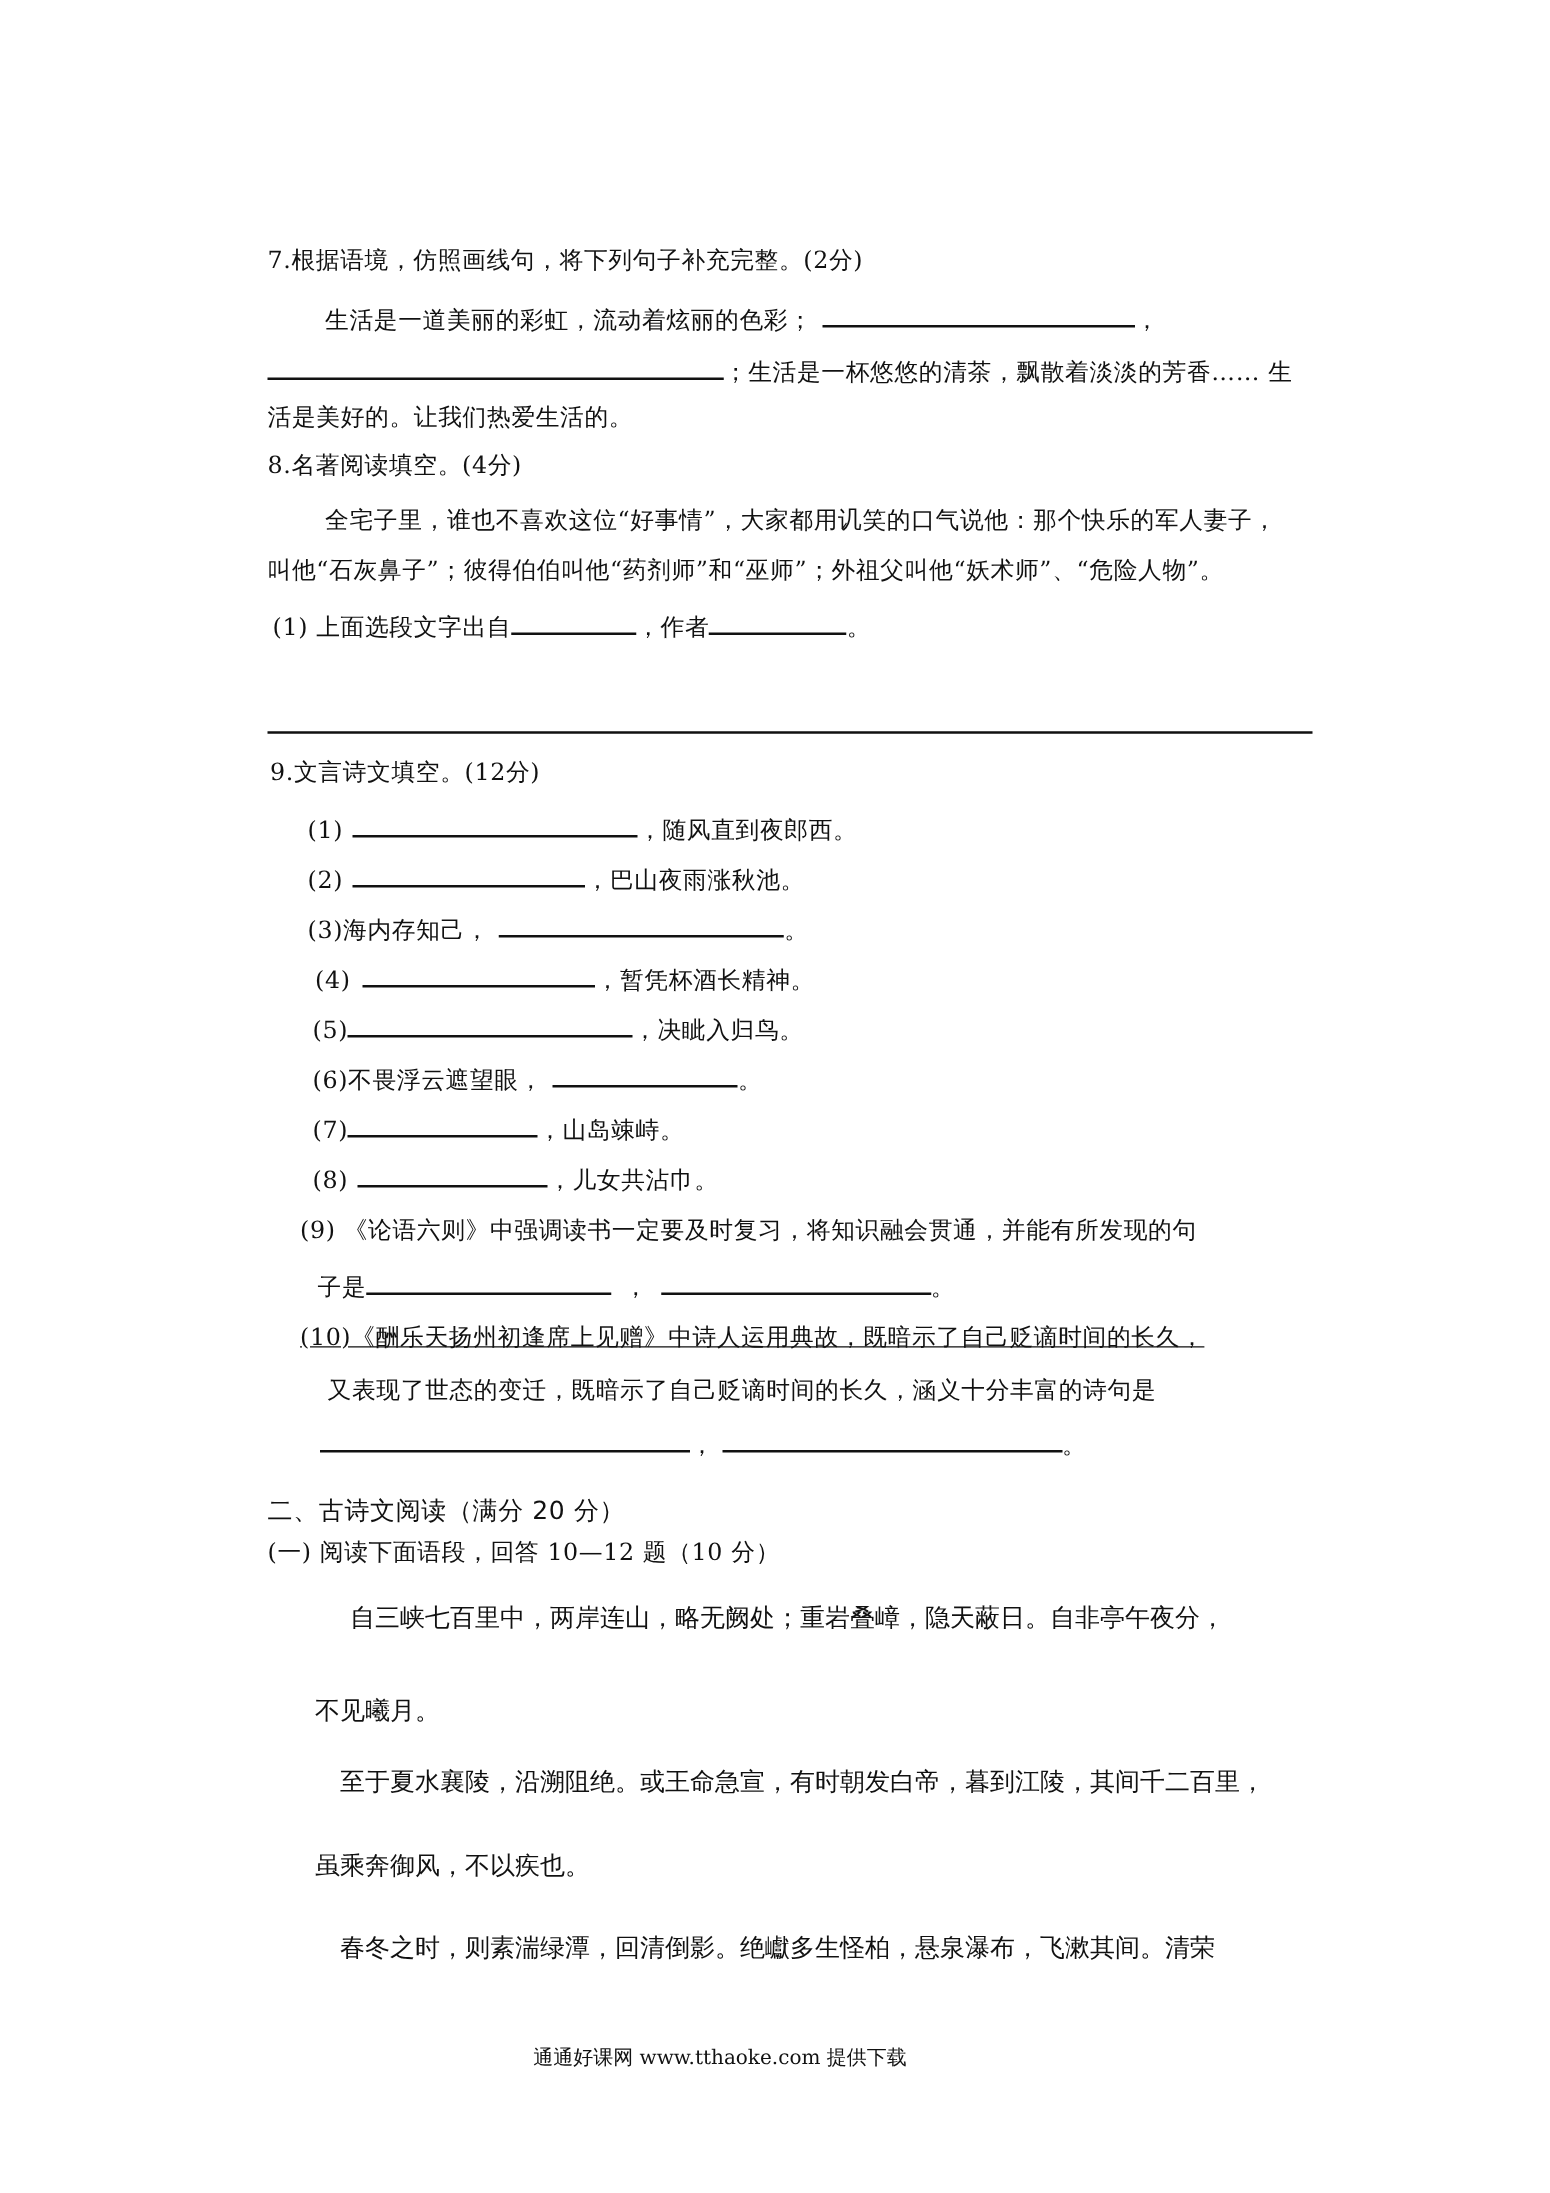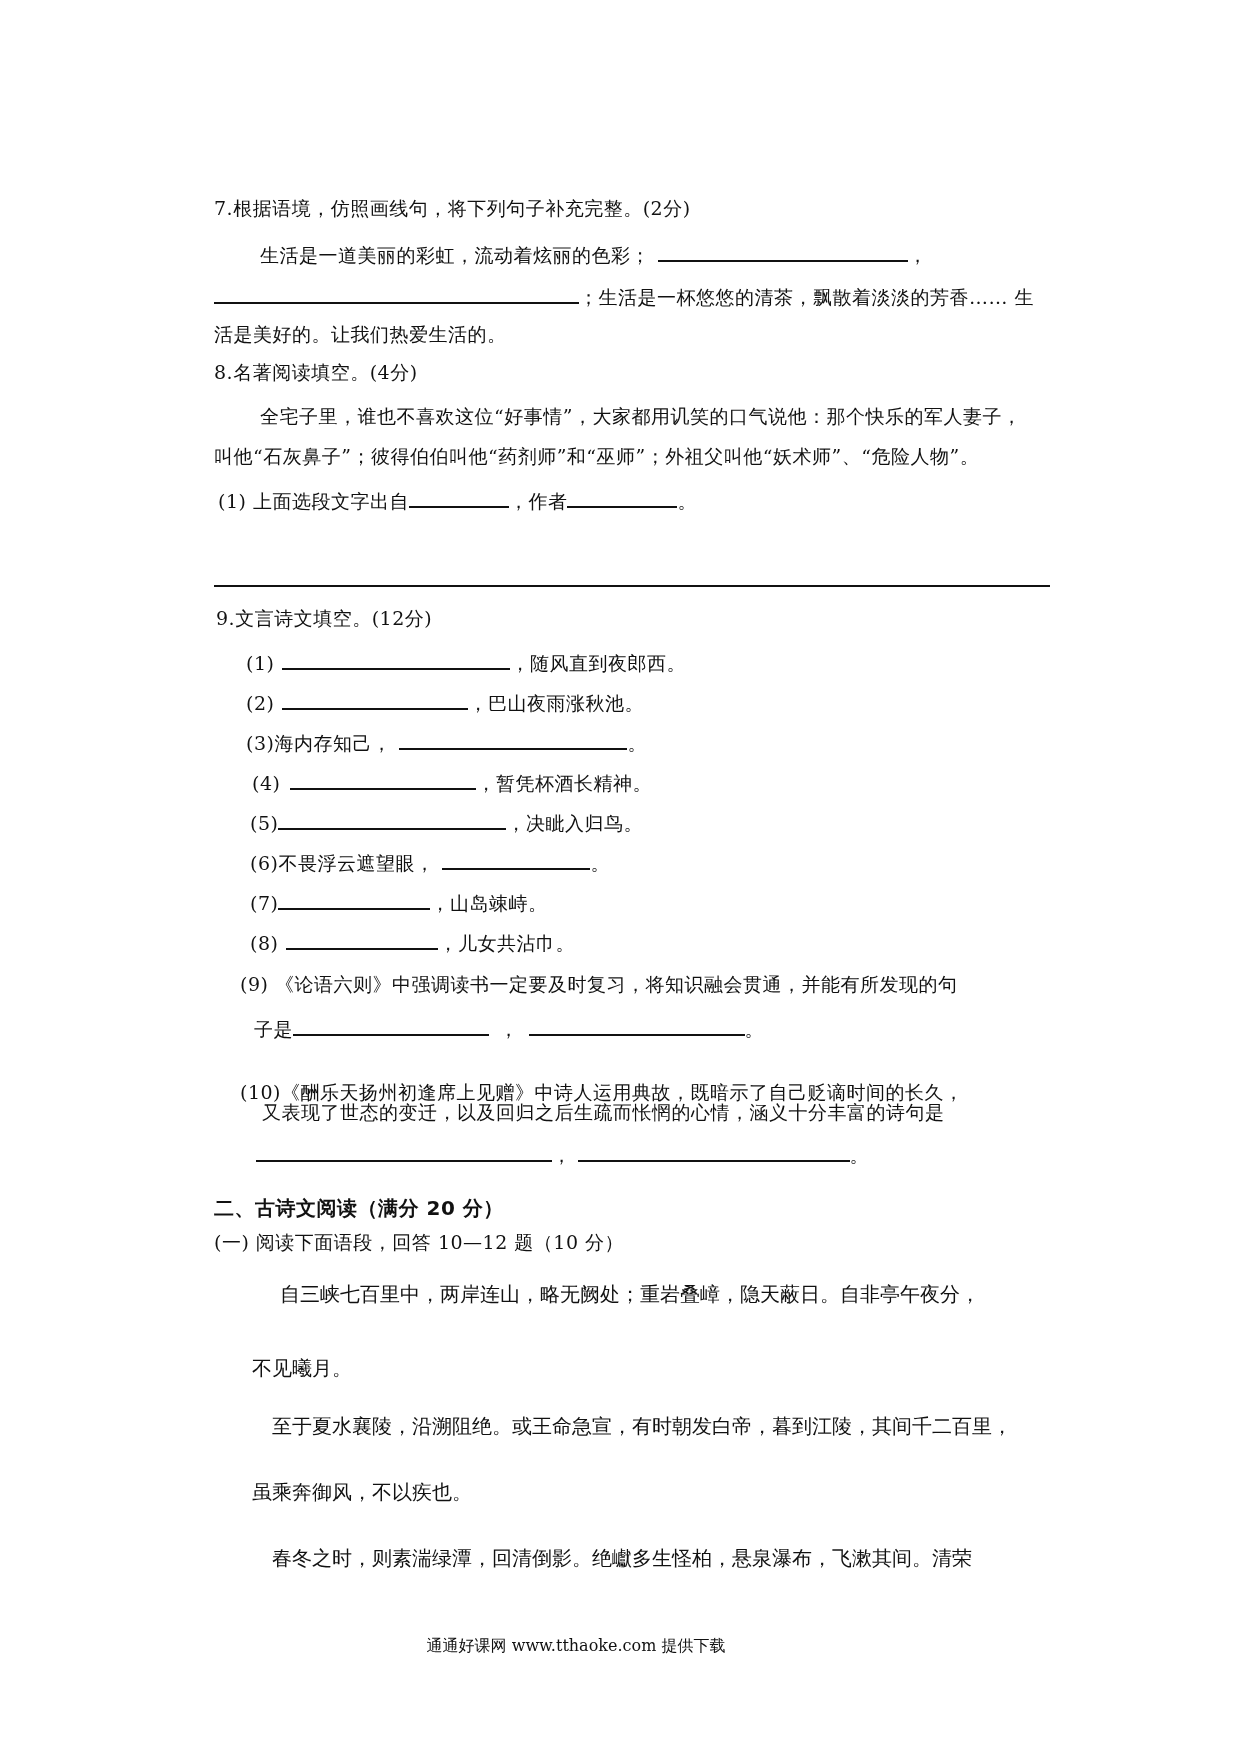--- a/index.html
+++ b/index.html
@@ -6,21 +6,21 @@
   body {
     width: 1240px; height: 1754px; position: relative; overflow: hidden;
     font-family: "DejaVu Serif", "Liberation Serif", serif;
     color: #111111;
   }
   .page { position: absolute; left: 0; top: 0; width: 1240px; height: 1754px; margin-left: 28px; }
   .line {
     position: absolute; font-size: 19px; line-height: 24px; white-space: nowrap;
     letter-spacing: 0.5px;
   }
-  .bold { font-family: "DejaVu Sans", "Liberation Sans", sans-serif; font-weight: bold; }
+  .bold { font-family: "DejaVu Sans", "Liberation Sans", sans-serif; font-weight: normal; }
   .passage { font-family: "DejaVu Sans", "Liberation Sans", sans-serif; font-size: 20px; letter-spacing: 0px; }
   .blank {
     display: inline-block; border-bottom: 2px solid #111; height: 20px; vertical-align: baseline;
   }
   .footer { position: absolute; left: 0; width: 1096px; top: 1636px; text-align: center; font-size: 16px; }
 </style>
 </head>
 <body>
 
 <div class="page">
@@ -66,22 +66,22 @@
     <span>(7)</span><span class="blank" style="width:152px;"></span><span>，山岛竦峙。</span>
   </div>
   <div class="line" style="left:222px; top:928px;">
     <span>(8)</span><span class="blank" style="width:152px; margin-left:8px;"></span><span>，儿女共沾巾。</span>
   </div>
 
   <div class="line" style="left:212px; top:972px;">(9) 《论语六则》中强调读书一定要及时复习，将知识融会贯通，并能有所发现的句</div>
   <div class="line" style="left:226px; top:1014px;">
     <span>子是</span><span class="blank" style="width:196px;"></span><span style="margin:0 10px;">，</span><span class="blank" style="width:216px;"></span><span>。</span>
   </div>
-  <div class="line" style="left:212px; top:1080px;">(10)《酬乐天扬州初逢席上见赠》中诗人运用典故，既暗示了自己贬谪时间的长久，</div>
-  <div class="line" style="left:234px; top:1100px;">又表现了世态的变迁，以及回归之后生疏而怅惘的心情，涵义十分丰富的诗句是</div>
+  <div class="line" style="left:212px; top:1058px;text-decoration:underline;">(10)《酬乐天扬州初逢席上见赠》中诗人运用典故，既暗示了自己贬谪时间的长久，</div>
+  <div class="line" style="left:234px; top:1100px;">又表现了世态的变迁，既暗示了自己贬谪时间的长久，涵义十分丰富的诗句是</div>
   <div class="line" style="left:228px; top:1140px;">
     <span class="blank" style="width:296px;"></span><span style="margin-right:6px;">，</span><span class="blank" style="width:272px;"></span><span>。</span>
   </div>
 
   <div class="line bold" style="left:186px; top:1196px; font-size:20px;">二、古诗文阅读（满分 20 分）</div>
   <div class="line" style="left:186px; top:1230px;">(一) 阅读下面语段，回答 10—12 题（10 分）</div>
 
   <div class="line passage" style="left:252px; top:1282px;">自三峡七百里中，两岸连山，略无阙处；重岩叠嶂，隐天蔽日。自非亭午夜分，</div>
   <div class="line passage" style="left:224px; top:1356px;">不见曦月。</div>
   <div class="line passage" style="left:244px; top:1416px;font-family:Liberation Mono, monospace;">至于夏水襄陵，沿溯阻绝。或王命急宣，有时朝发白帝，暮到江陵，其间千二百里，</div>

